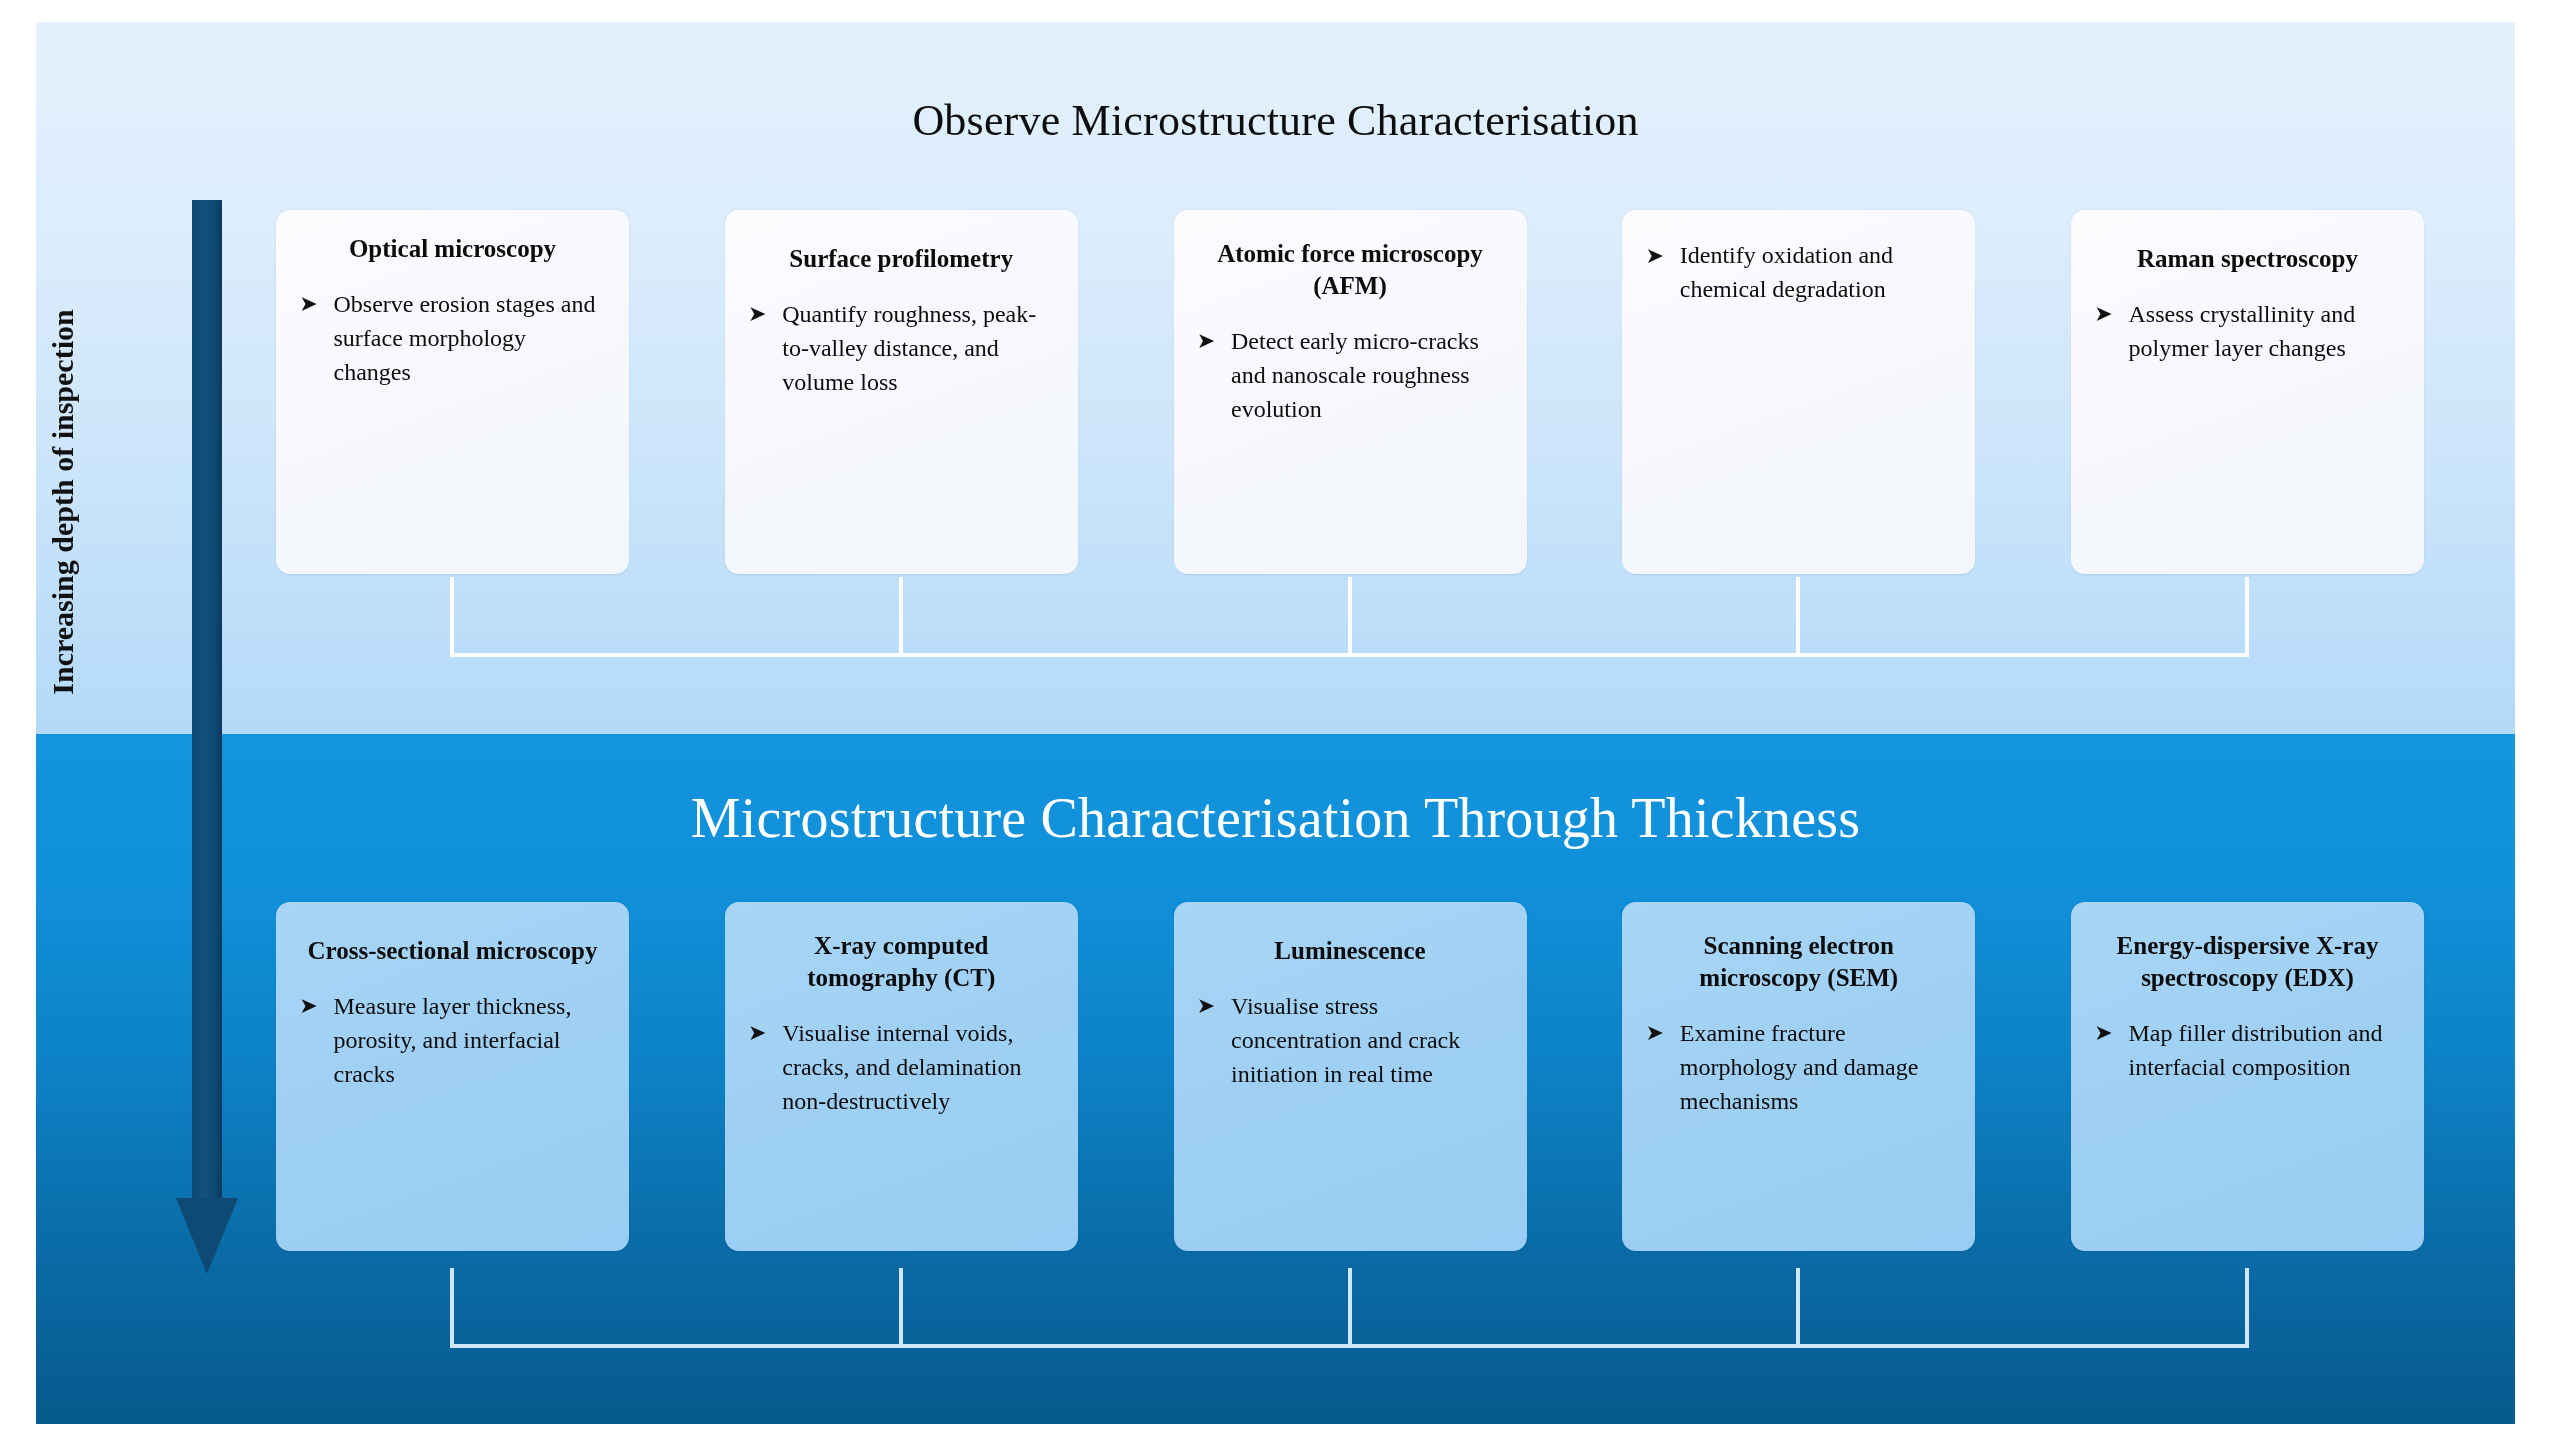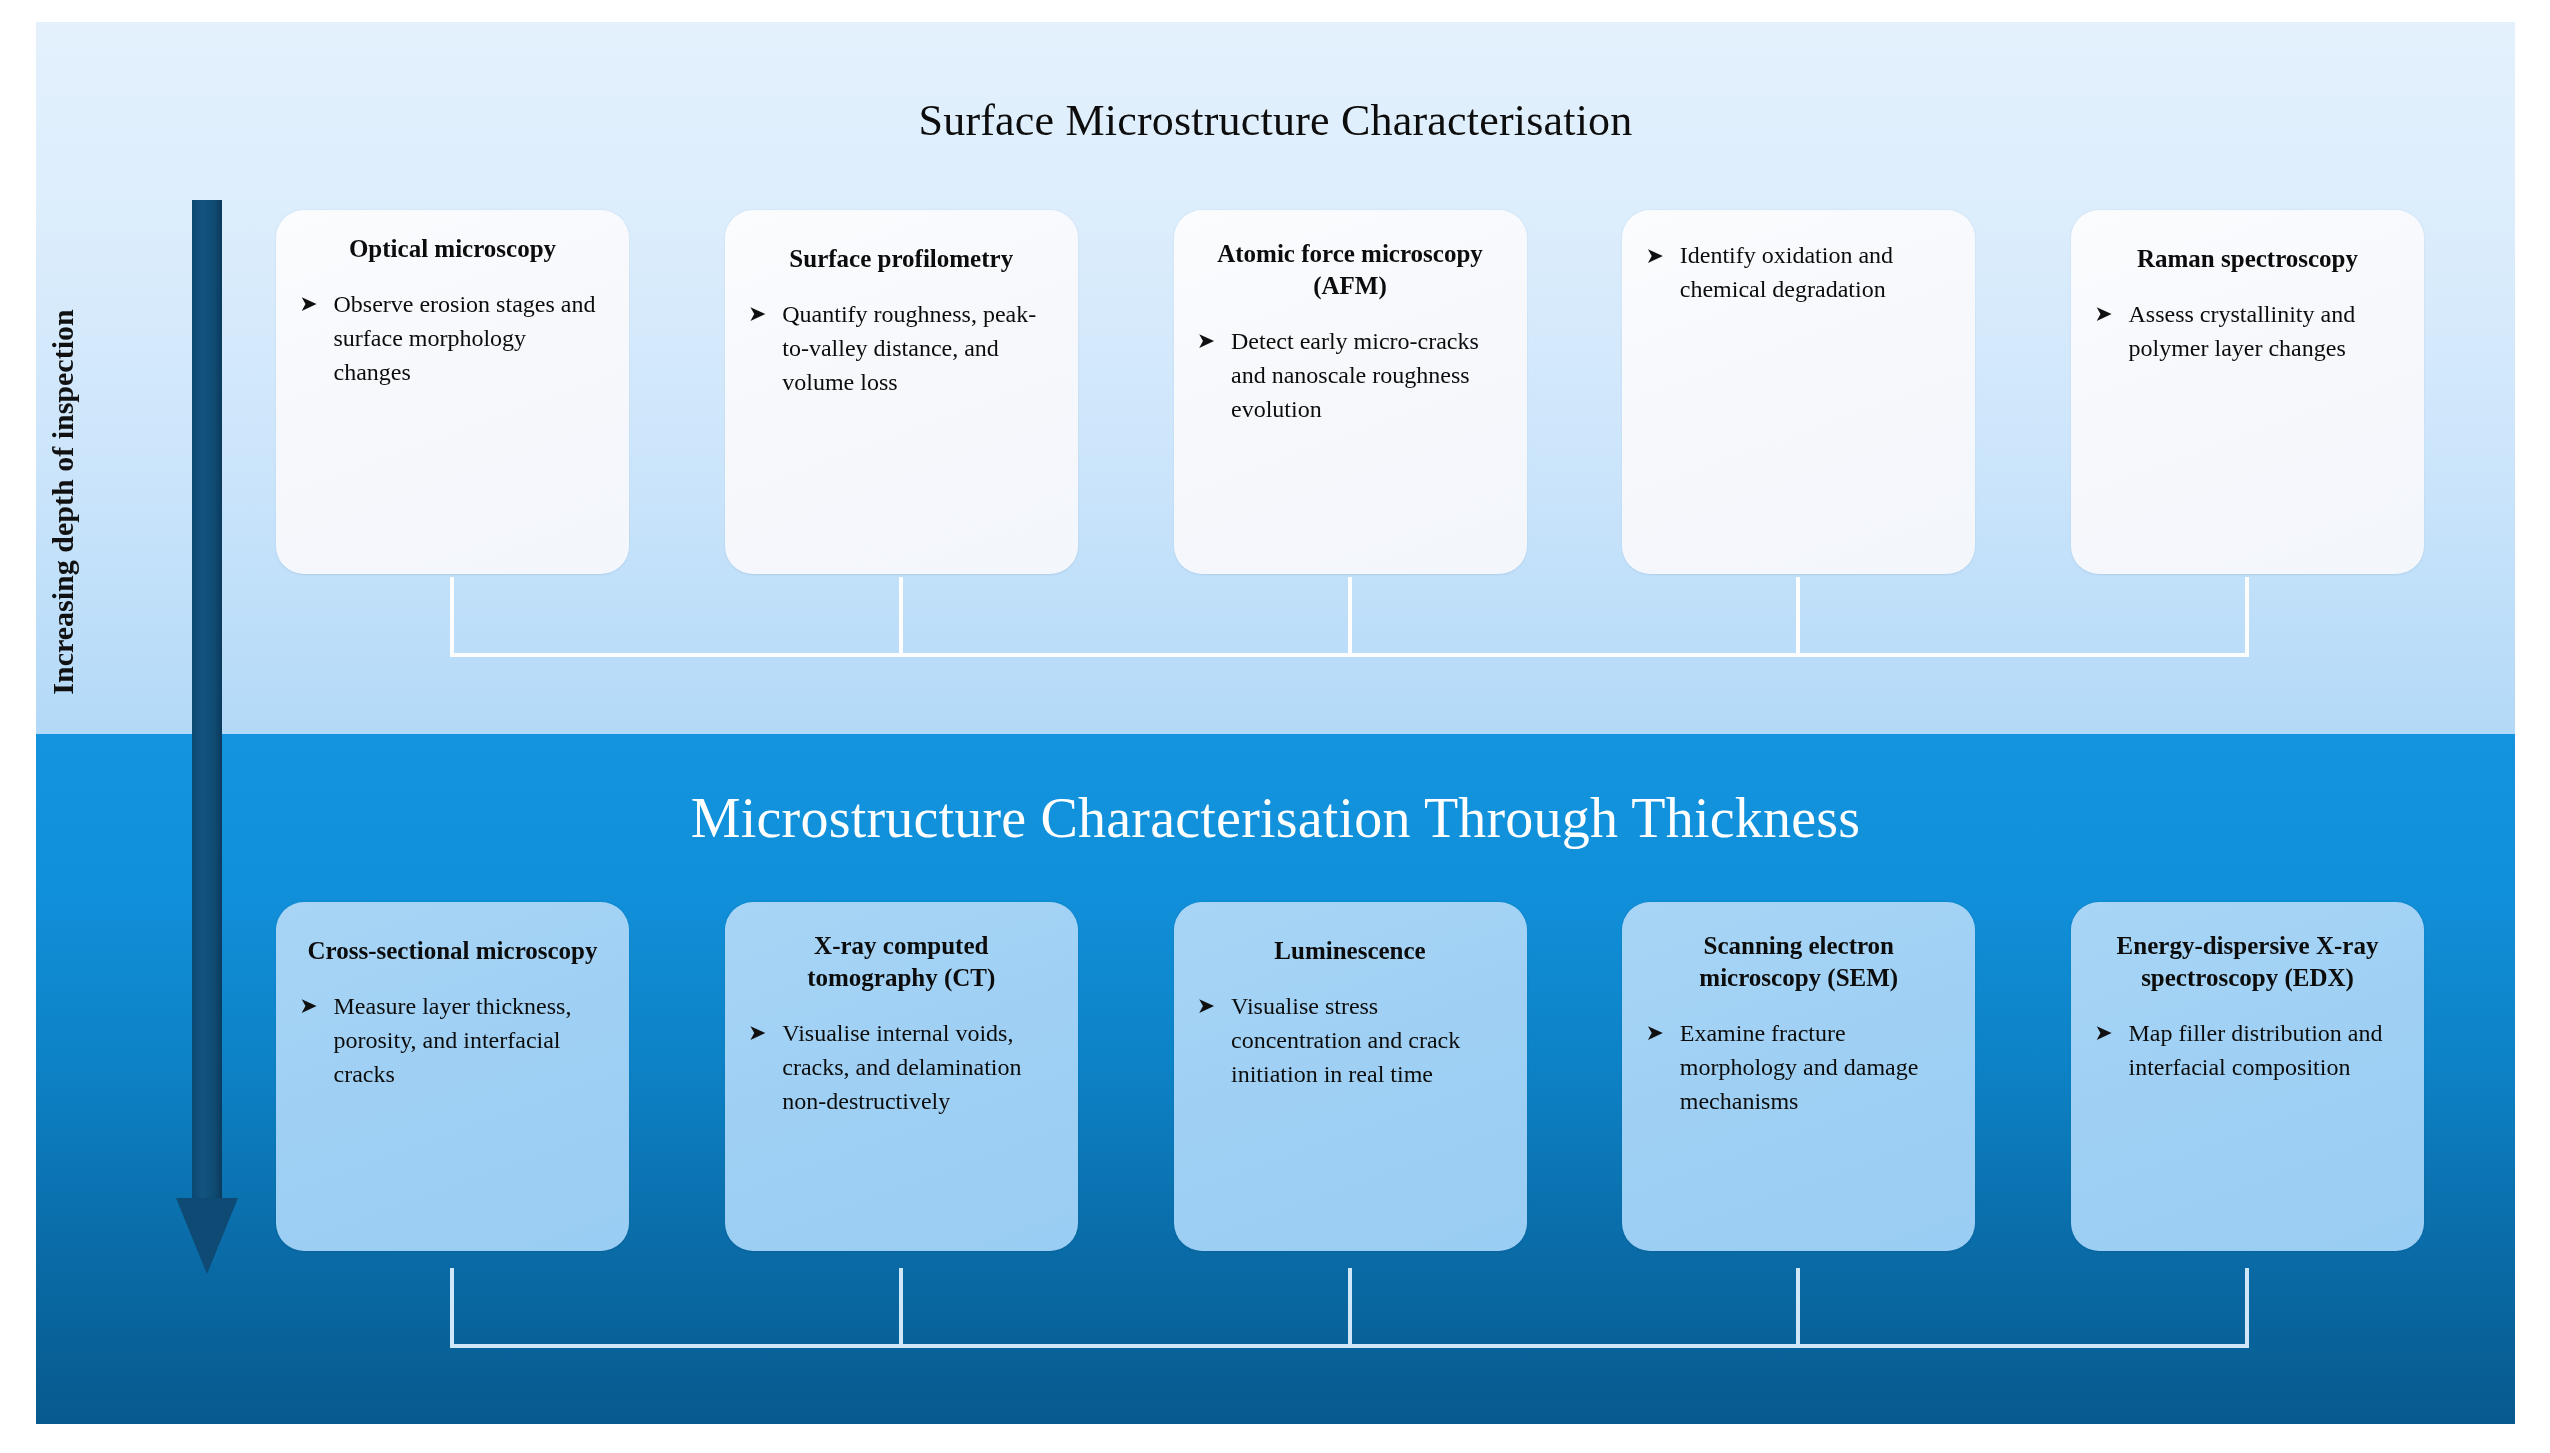--- a/index.html
+++ b/index.html
@@ -123,21 +123,21 @@
     left: 240px;
     width: 2148px;
     justify-content: space-between;
     align-items: flex-start;
   }
   #row-top { top: 188px; }
   #row-bottom { top: 880px; }
 
   .card {
     width: 353px;
-    border-radius: 28px;
+    border-radius: 14px;
     box-sizing: border-box;
     padding: 28px 21.5px 25px 21.5px;
     position: relative;
   }
   #row-top .card {
     background: linear-gradient(160deg, #fbfcfe 0%, #f6f8fc 45%, #f3f6fb 100%);
     min-height: 364px;
     box-shadow: 0 0.8px 1.7px rgba(140,175,205,0.35);
   }
   #row-bottom .card {
@@ -178,21 +178,21 @@
   .card.v-pad-3 { padding-top: 23px; }
 </style>
 </head>
 <body>
 
 <div id="canvas">
 
   <div class="band band-top"></div>
   <div class="band band-bottom"></div>
 
-  <div class="section-title" id="title-surface">Surface Microstructure Characterisation</div>
+  <div class="section-title" id="title-surface">Observe Microstructure Characterisation</div>
 
   <div class="section-title" id="title-thickness">Microstructure Characterisation Through Thickness</div>
 
   <div id="depth-arrow">
     <div class="shaft"></div>
     <div class="head"></div>
   </div>
   <div id="depth-label">Increasing depth of inspection</div>
 
   <div class="connector conn-top" style="left:240px; top:555px; width:2148px; height:91px;">

